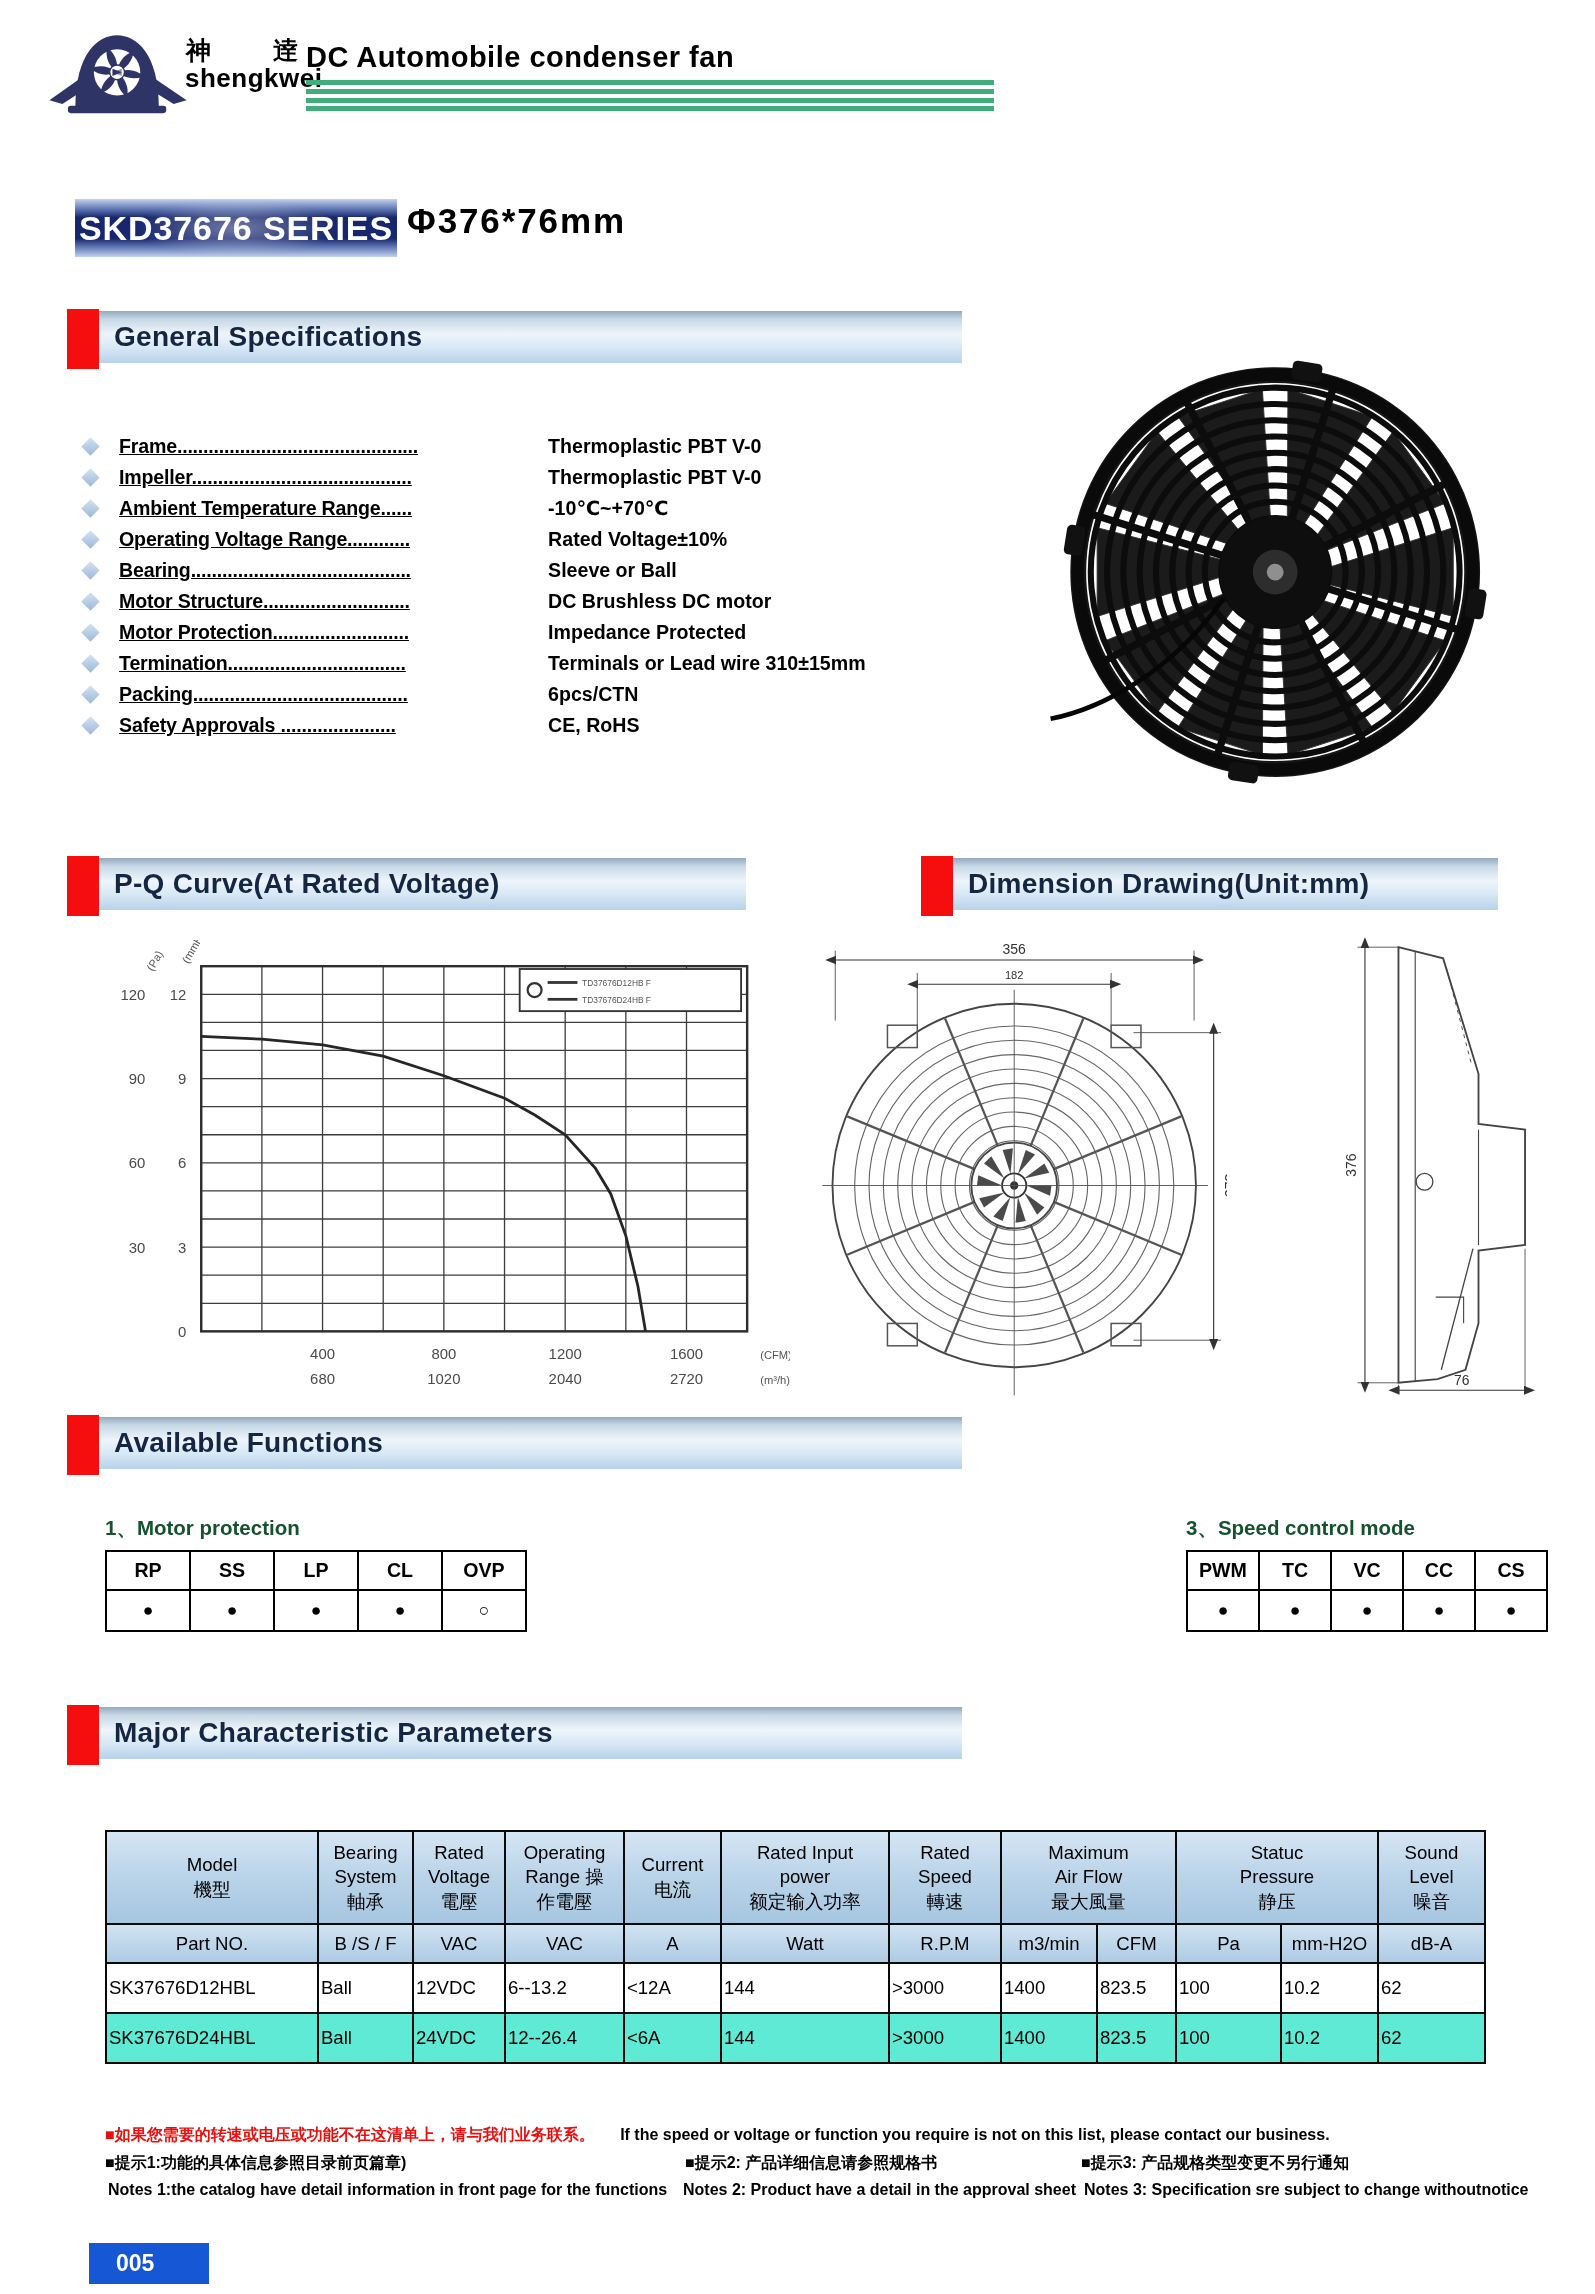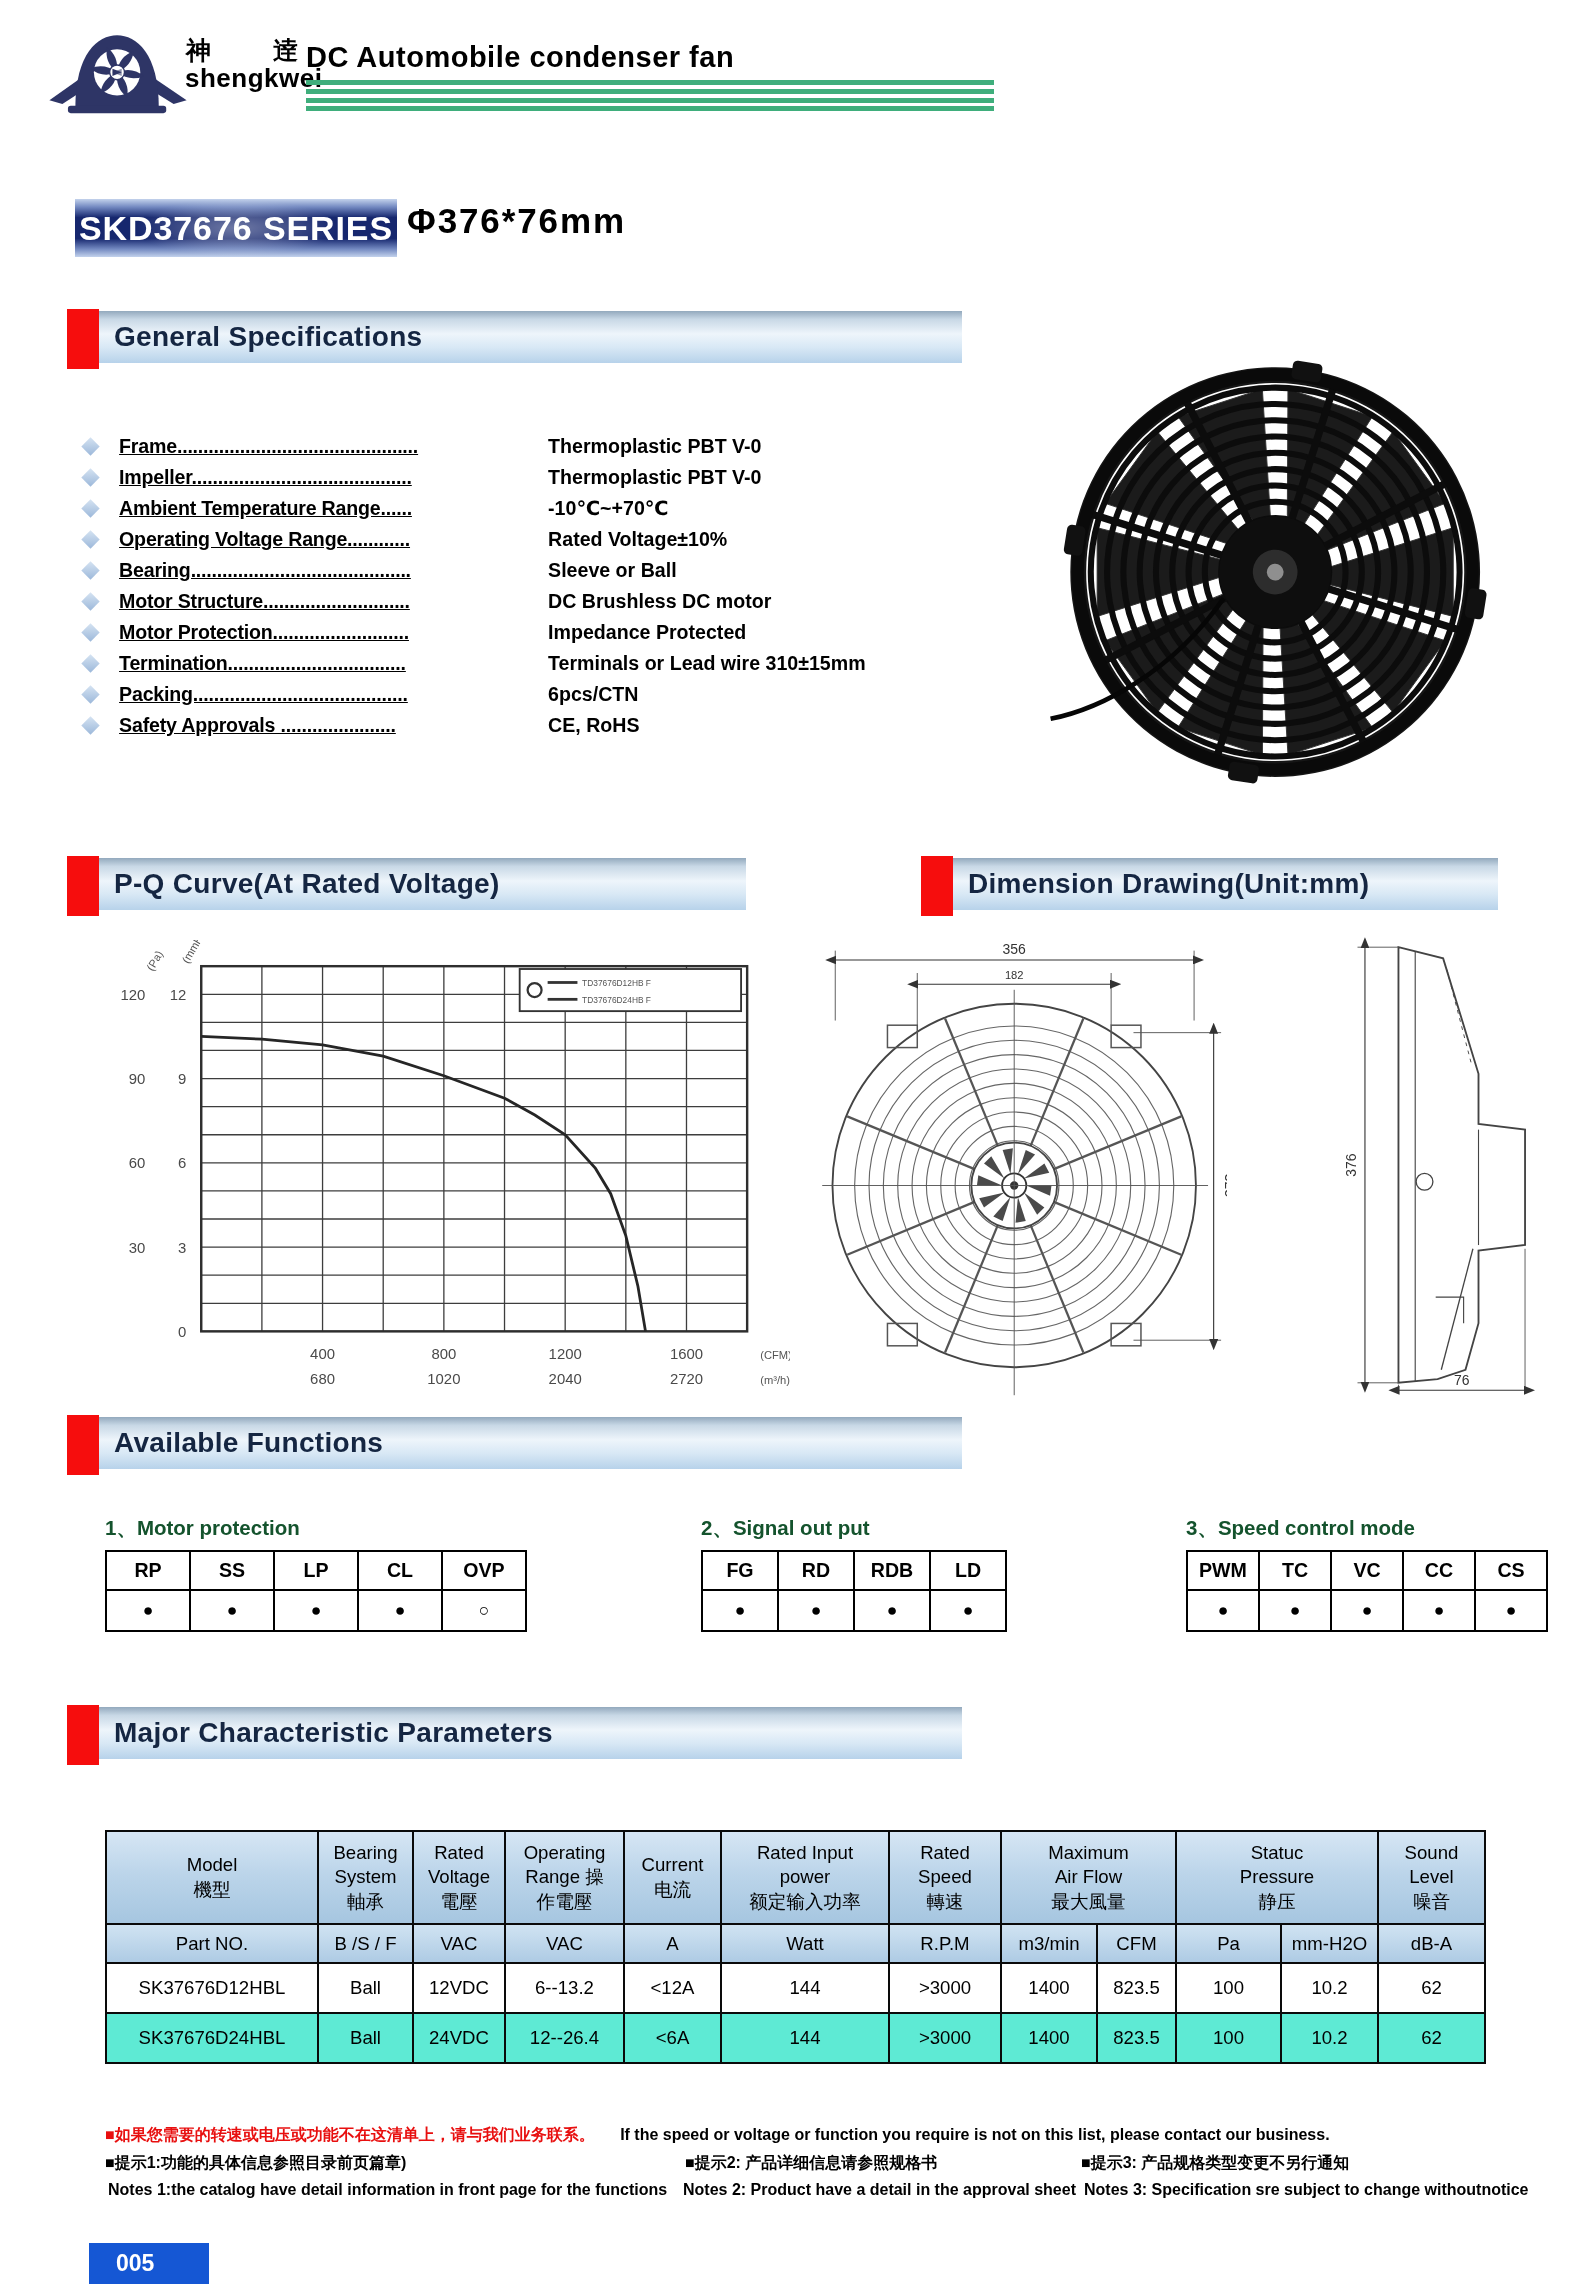--- a/index.html
+++ b/index.html
@@ -54,21 +54,21 @@
 
   
   .func{position:absolute;}
   .func-title{font-size:20.5px;font-weight:bold;color:#14532d;margin-bottom:8.4px;}
   .func table{border-collapse:collapse;background:#fff;}
   .func th{border:2.2px solid #000;font-size:19.6px;font-weight:bold;height:35px;text-align:center;}
   .func td{border:2.2px solid #000;font-size:17.7px;height:37px;text-align:center;}
 
   
   table.params{position:absolute;left:105px;top:1830px;border-collapse:collapse;table-layout:fixed;
-        text-align:center;color:#000;background:#fff;}
+        color:#000;background:#fff;}
   .params th,.params td{border:2.3px solid #0a0a0a;padding:0 1.9px;}
   .params thead tr.grp th{height:91px;font-weight:normal;white-space:pre-line;font-size:18.6px;line-height:1.3;
         background:linear-gradient(180deg,#d6e6f4 0%,#bcd5ea 45%,#a6c6e0 100%);}
   .params thead tr.unit th{height:37px;font-weight:normal;font-size:18.6px;
         background:linear-gradient(180deg,#d0e3f2,#aecbe4);}
   .params tbody td{height:48px;font-size:18.6px;}
   .params tbody tr:nth-child(2){background:#5eead4;}
 
   
   .foot{position:absolute;font-size:16px;font-weight:bold;color:#000;white-space:nowrap;}
@@ -410,39 +410,20 @@
             <th style="width:80px">LP</th>
             <th style="width:80px">CL</th>
             <th style="width:80px">OVP</th>
           </tr>
           <tr>
             <td>●</td>
             <td>●</td>
             <td>●</td>
             <td>●</td>
             <td>○</td>
-          </tr>
-        </tbody>
-      </table>
-  </div>
-  <div class="func" style="left:701px;top:1514px">
-    <div class="func-title">2、Signal out put</div>
-    <table>
-        <tbody>
-          <tr>
-            <th style="width:72px">FG</th>
-            <th style="width:72px">RD</th>
-            <th style="width:72px">RDB</th>
-            <th style="width:72px">LD</th>
-          </tr>
-          <tr>
-            <td>●</td>
-            <td>●</td>
-            <td>●</td>
-            <td>●</td>
           </tr>
         </tbody>
       </table>
   </div>
   <div class="func" style="left:1186px;top:1514px">
     <div class="func-title">3、Speed control mode</div>
     <table>
         <tbody>
           <tr>
             <th style="width:68px">PWM</th>

